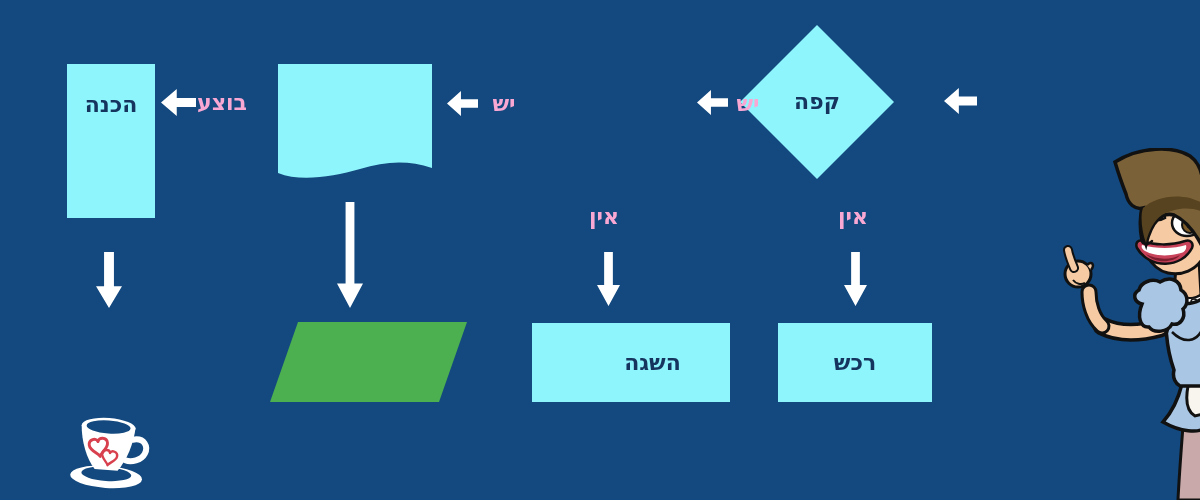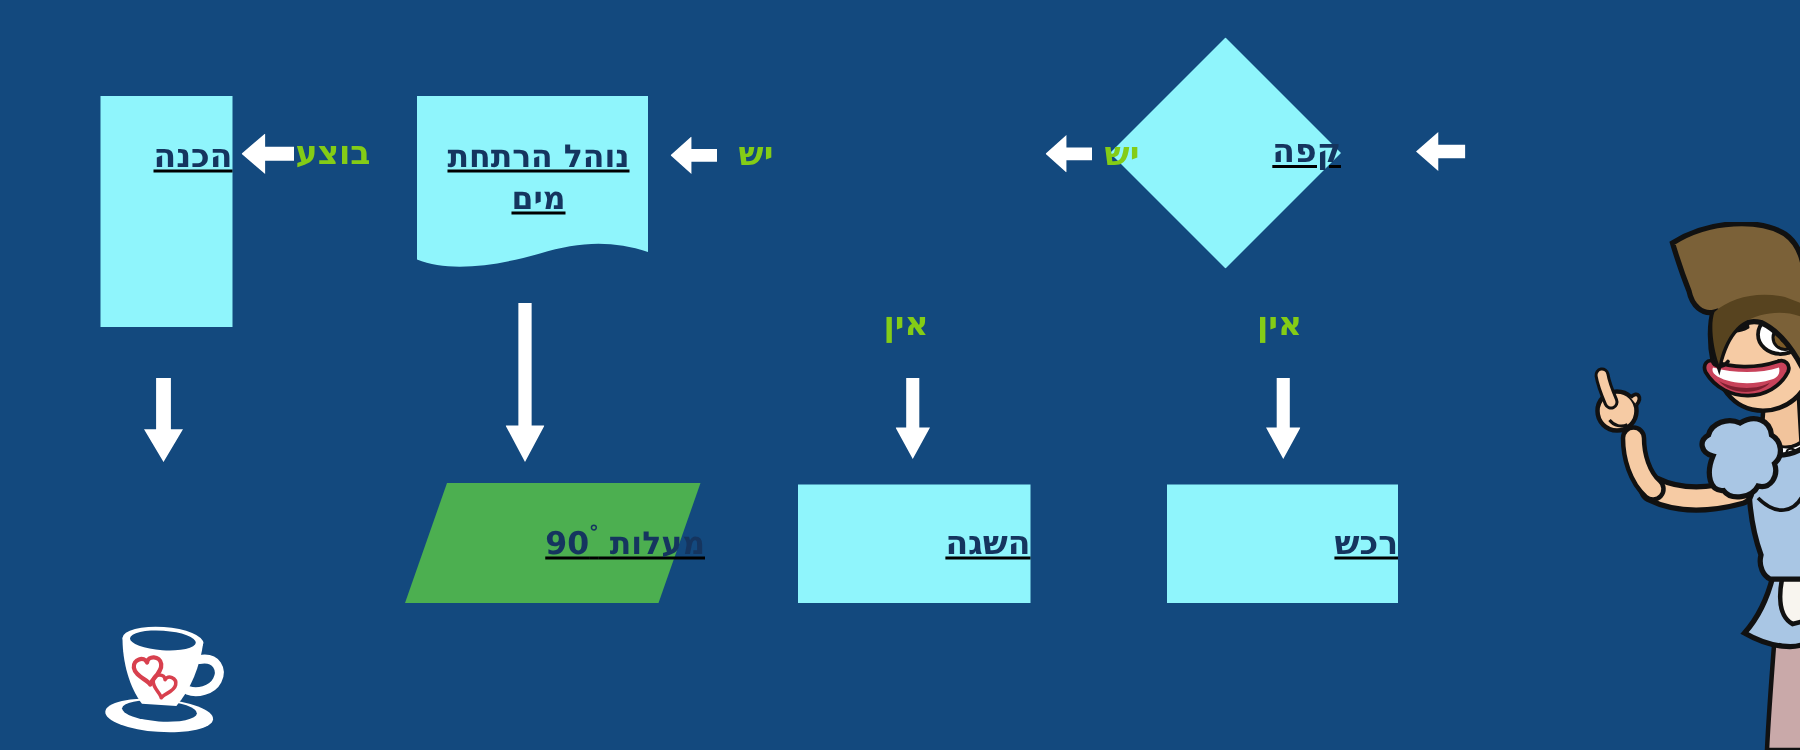--- a/index.html
+++ b/index.html
@@ -1,33 +1,33 @@
 <!DOCTYPE html>
 <html><head>
 <meta charset="utf-8">
 <style>
   html,body{margin:0;padding:0;}
   .canvas{
     position:relative;width:1200px;height:500px;overflow:hidden;
     background:#13497E;
     font-family:"DejaVu Sans","Liberation Sans",sans-serif;
   }
-  .node{position:absolute;display:flex;align-items:center;justify-content:flex-end;text-align:center;text-decoration:underline;}
+  .node{position:absolute;display:flex;align-items:center;justify-content:center;text-align:center;}
   .node .shape{position:absolute;inset:0;}
   .node .txt{position:relative;z-index:2;font-weight:bold;color:#15355F;font-size:22px;line-height:1.35;}
   .rect{background:#8FF5FC;}
   .ellipse{background:#9EF2F9;border-radius:50%;}
   .rect-prepare{align-items:flex-start;}
   .rect-prepare .txt{margin-top:26px;}
   .doc-txt{margin-top:-14px;width:146px;}
   .temp-txt{color:#15355F;}
   .temp-txt sup{font-size:13px;position:relative;top:-2px;}
   .edge-label{
     position:absolute;display:flex;align-items:center;justify-content:center;
-    font-weight:bold;font-size:22px;color:#84cc16;text-align:center;
+    font-weight:bold;font-size:22px;color:#f9a8d4;text-align:center;
   }
   .arrow{position:absolute;background:#FFFFFF;}
   .arrow-left{clip-path:polygon(0 50%,45% 0,45% 33%,100% 33%,100% 67%,45% 67%,45% 100%);}
   .arrow-down{clip-path:polygon(31% 0,69% 0,69% 61%,100% 61%,50% 100%,0 61%,31% 61%);}
   .arrow-down-long{clip-path:polygon(33% 0,67% 0,67% 77%,100% 77%,50% 100%,0 77%,33% 77%);}
   svg{display:block;}
 </style>
 </head>
 <body>
 
@@ -47,48 +47,44 @@
   <div class="arrow arrow-left" style="left:697px;top:90px;width:31px;height:25px;"></div>
 
 
   <div class="edge-label" style="left:484px;top:90px;width:40px;height:26px;">יש</div>
   <div class="arrow arrow-left" style="left:447px;top:91px;width:31px;height:25px;"></div>
 
   <div class="node" style="left:278px;top:64px;width:154px;height:122px;">
     <svg class="shape" width="154" height="122" viewBox="0 0 154 122">
       <path d="M0,0 H154 V104 C130,96 108,97 82,105 C54,113 22,118 0,109 Z" fill="#8FF5FC"></path>
     </svg>
-    <div class="txt doc-txt" style="font-size:21px;">נוהל הרתחת מים</div>
   </div>
 
   <div class="edge-label" style="left:198px;top:89px;width:48px;height:27px;">בוצע</div>
   <div class="arrow arrow-left" style="left:161px;top:89px;width:35px;height:27px;"></div>
 
   <div class="node rect rect-prepare" style="left:67px;top:64px;width:88px;height:154px;">
     <div class="txt">הכנה</div>
   </div>
 
   <div class="arrow arrow-down" style="left:96px;top:252px;width:26px;height:56px;"></div>
 
 
   <div class="arrow arrow-down-long" style="left:337px;top:202px;width:26px;height:106px;"></div>
 
   <div class="node" style="left:270px;top:322px;width:200px;height:80px;">
     <svg class="shape" width="200" height="80" viewBox="0 0 200 80">
       <polygon points="28,0 197,0 169,80 0,80" fill="#4CAF50"></polygon>
     </svg>
-    <div class="txt temp-txt" style="font-size:21px;">
-      <span>מעלות 90</span><sup>°</sup>
-    </div>
   </div>
 
   <div class="edge-label" style="left:580px;top:203px;width:48px;height:26px;">אין</div>
   <div class="arrow arrow-down" style="left:597px;top:252px;width:23px;height:54px;"></div>
 
-  <div class="node rect" style="left:532px;top:323px;width:155px;height:79px;">
+  <div class="node rect" style="left:532px;top:323px;width:155px;height:79px;padding-left:43px;">
     <div class="txt">השגה</div>
   </div>
 
   <div class="edge-label" style="left:829px;top:203px;width:48px;height:26px;">אין</div>
   <div class="arrow arrow-down" style="left:844px;top:252px;width:23px;height:54px;"></div>
 
   <div class="node rect" style="left:778px;top:323px;width:154px;height:79px;">
     <div class="txt">רכש</div>
   </div>
 

